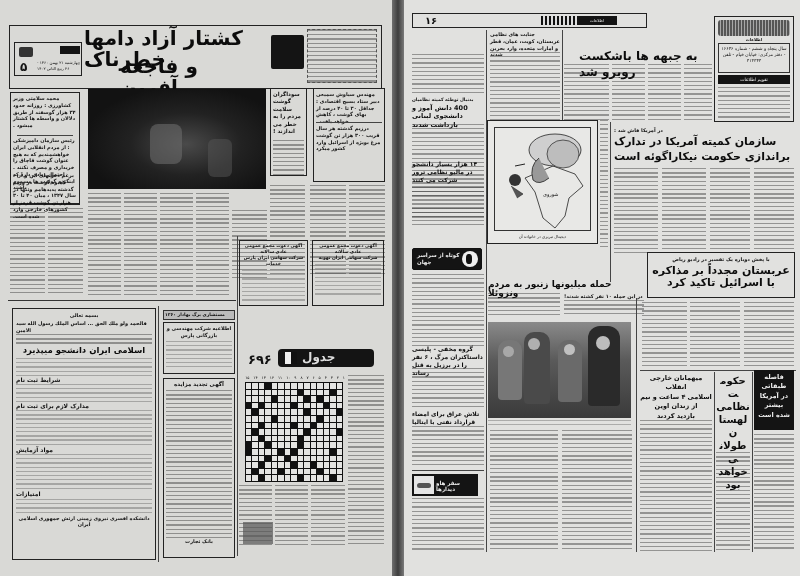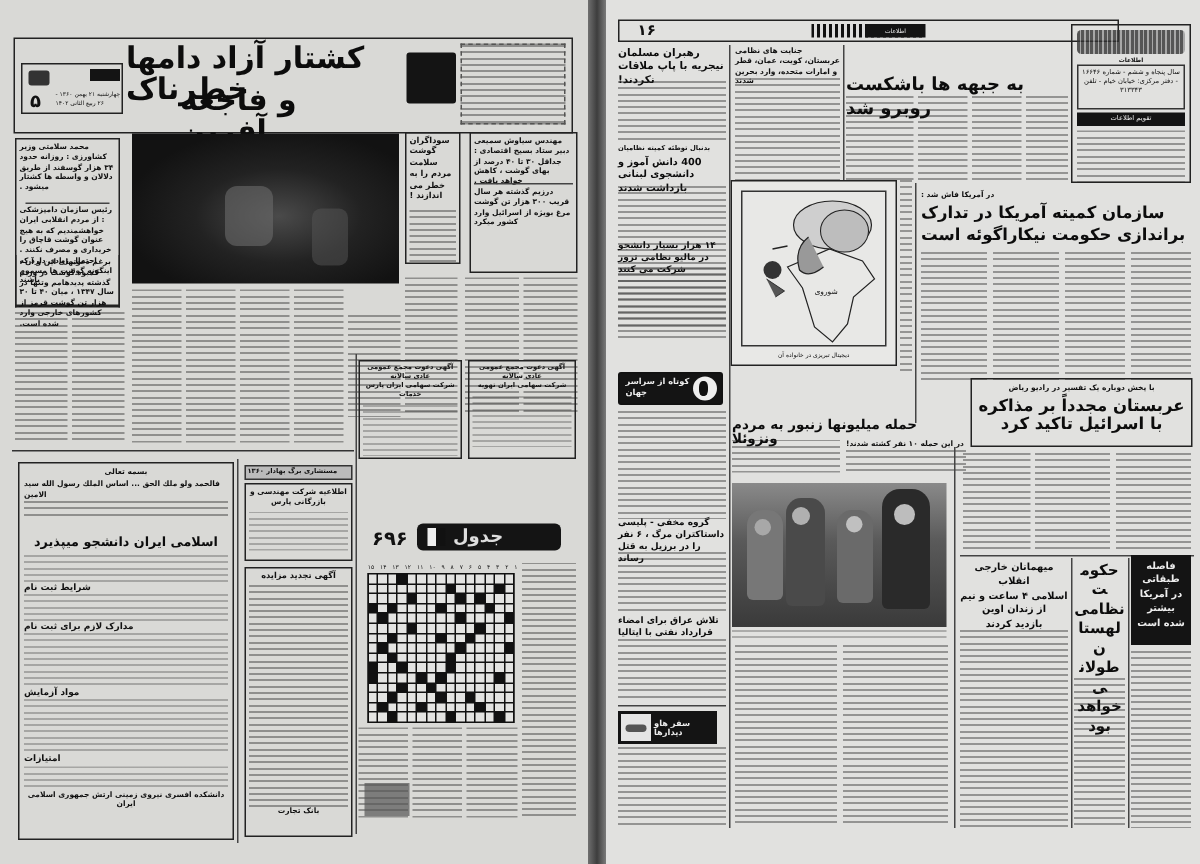--- a/index.html
+++ b/index.html
@@ -350,21 +350,21 @@
   <div class="abs txt" style="left:348px;top:375px;width:36px;height:170px"></div>
   <div class="abs txt" style="left:239px;top:485px;width:33px;height:60px"></div>
   <div class="abs txt" style="left:275px;top:485px;width:33px;height:60px"></div>
   <div class="abs txt" style="left:311px;top:485px;width:34px;height:60px"></div>
   <div class="abs" style="left:243px;top:522px;width:30px;height:22px;background:#555;opacity:.7"></div>
 
   <div class="abs box" style="left:12px;top:308px;width:144px;height:252px;padding:3px;border-width:1.5px">
     <div class="rtl sm-text" style="text-align:center;font-size:5px">بسمه تعالی</div>
     <div class="rtl sm-text" style="font-size:5px;margin-top:1px">فالحمد ولو ملك الحق ... اساس الملك رسول الله سيد الامين</div>
     <div class="txt" style="height:10px;margin-top:1px"></div>
-    <div class="rtl headline" style="font-size:8.5px;text-align:center;margin-top:14px">اسلامی ایران دانشجو میپذیرد</div>
+    <div class="rtl headline" style="font-size:8.5px;text-align:center;margin-top:2px">اسلامی ایران دانشجو میپذیرد</div>
     <div class="txt light" style="height:18px;margin-top:3px"></div>
     <div class="rtl sm-text">شرایط ثبت نام</div>
     <div class="txt light" style="height:18px"></div>
     <div class="rtl sm-text">مدارک لازم برای ثبت نام</div>
     <div class="txt light" style="height:36px"></div>
     <div class="rtl sm-text">مواد آزمایش</div>
     <div class="txt light" style="height:36px"></div>
     <div class="rtl sm-text">امتیازات</div>
     <div class="txt light" style="height:14px"></div>
     <div class="rtl sm-text" style="text-align:center;font-size:5px;margin-top:2px">دانشکده افسری نیروی زمینی ارتش جمهوری اسلامی ایران</div>
@@ -384,38 +384,37 @@
   </div>
 
   <div class="vrule" style="left:237px;top:236px;height:320px"></div>
   <div class="vrule" style="left:158px;top:306px;height:256px"></div>
 </div>
 
 <div class="gutter"></div>
 
 <div id="page-right" class="page">
 
-  <div class="abs box" style="left:8px;top:13px;width:334px;height:15px">
+  <div class="abs box" style="left:8px;top:13px;width:235px;height:15px">
     <div class="abs" style="left:12px;top:1px;font-size:10px;font-weight:bold">۱۶</div>
     <div class="abs" style="left:128px;top:2px;width:75px;height:9px;background:repeating-linear-gradient(90deg,#111 0 2px,#ddd 2px 4px)"></div>
     <div class="abs dark" style="left:164px;top:2px;width:40px;height:9px;font-size:4px;text-align:center;line-height:9px">اطلاعات</div>
   </div>
 
-  <div class="abs rtl headline" style="left:8px;top:31px;width:72px;font-size:7px;line-height:1.25">رهبران مسلمان نیجریه با پاپ ملاقات نکردند!</div>
   <div class="abs txt" style="left:8px;top:54px;width:72px;height:40px"></div>
   <div class="abs rtl sm-text" style="left:8px;top:97px;width:72px;font-size:4.5px">بدنبال توطئه کمیته نظامیان</div>
   <div class="abs rtl headline" style="left:8px;top:104px;width:72px;font-size:6.5px;line-height:1.3">400 دانش آموز و دانشجوی لبنانی بازداشت شدند</div>
   <div class="abs txt" style="left:8px;top:124px;width:72px;height:96px"></div>
   <div class="vrule" style="left:82px;top:30px;height:250px"></div>
 
   <div class="abs rtl sm-text" style="left:86px;top:31px;width:70px;font-size:5px">جنایت های نظامی عربستان، کویت، عمان، قطر و امارات متحده، وارد بحرین شدند</div>
   <div class="abs txt" style="left:86px;top:52px;width:70px;height:68px"></div>
   <div class="abs txt" style="left:4px;top:124px;width:0;height:0"></div>
 
-  <div class="abs rtl headline" style="left:160px;top:49px;width:132px;font-size:12px;line-height:1.3">به جبهه ها باشکست روبرو شد</div>
+  <div class="abs rtl headline" style="left:175px;top:49px;width:132px;font-size:12px;line-height:1.3">به جبهه ها باشکست روبرو شد</div>
   <div class="abs txt" style="left:160px;top:64px;width:45px;height:56px"></div>
   <div class="abs txt" style="left:208px;top:64px;width:33px;height:56px"></div>
   <div class="abs txt" style="left:244px;top:64px;width:33px;height:56px"></div>
   <div class="abs txt" style="left:280px;top:64px;width:28px;height:56px"></div>
   <div class="vrule" style="left:158px;top:30px;height:92px"></div>
 
   <div class="abs box" style="left:310px;top:16px;width:80px;height:106px;border-width:1.5px;padding:3px">
     <div style="height:16px;background:repeating-linear-gradient(90deg,#333 0 2px,#999 2px 3px);opacity:.8;border-radius:3px"></div>
     <div class="rtl" style="font-size:4px;text-align:center;margin:1px 0;font-weight:bold">اطلاعات</div>
     <div class="rtl small" style="font-size:4.5px;text-align:center;border:1px solid #333;padding:2px;height:30px;overflow:hidden">سال پنجاه و ششم - شماره ۱۶۶۴۶ - دفتر مرکزی: خیابان خیام - تلفن ۳۱۳۳۴۳</div>

